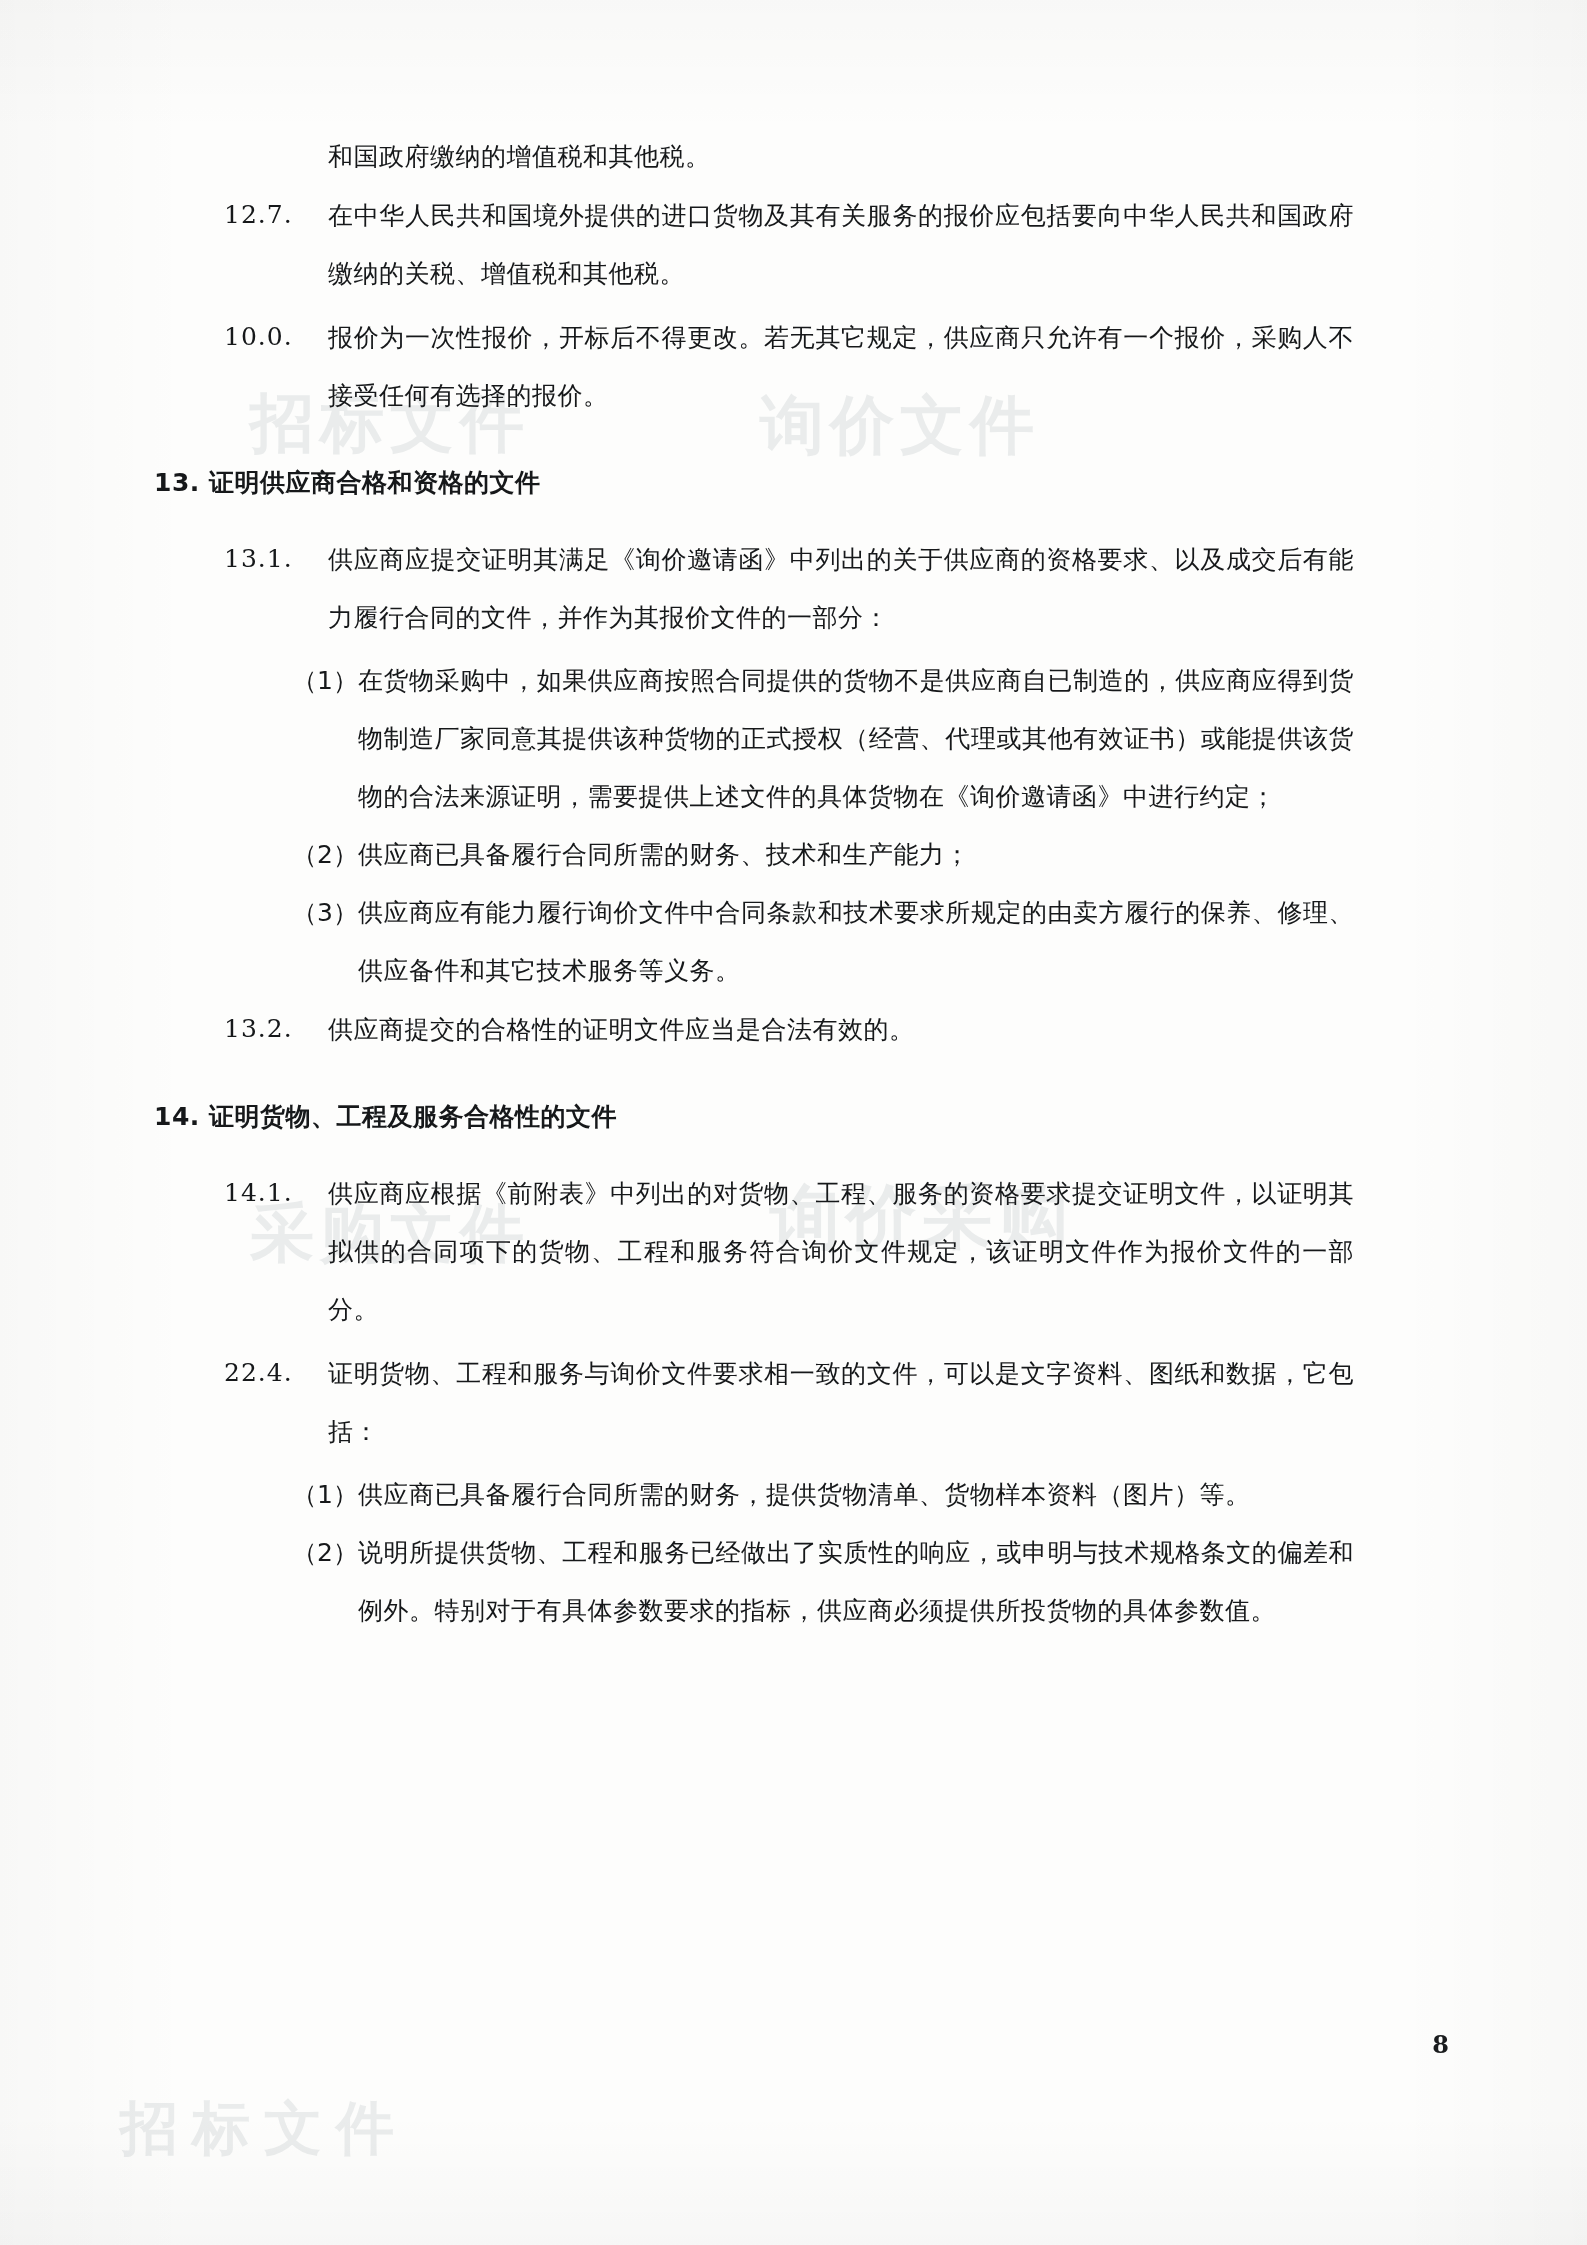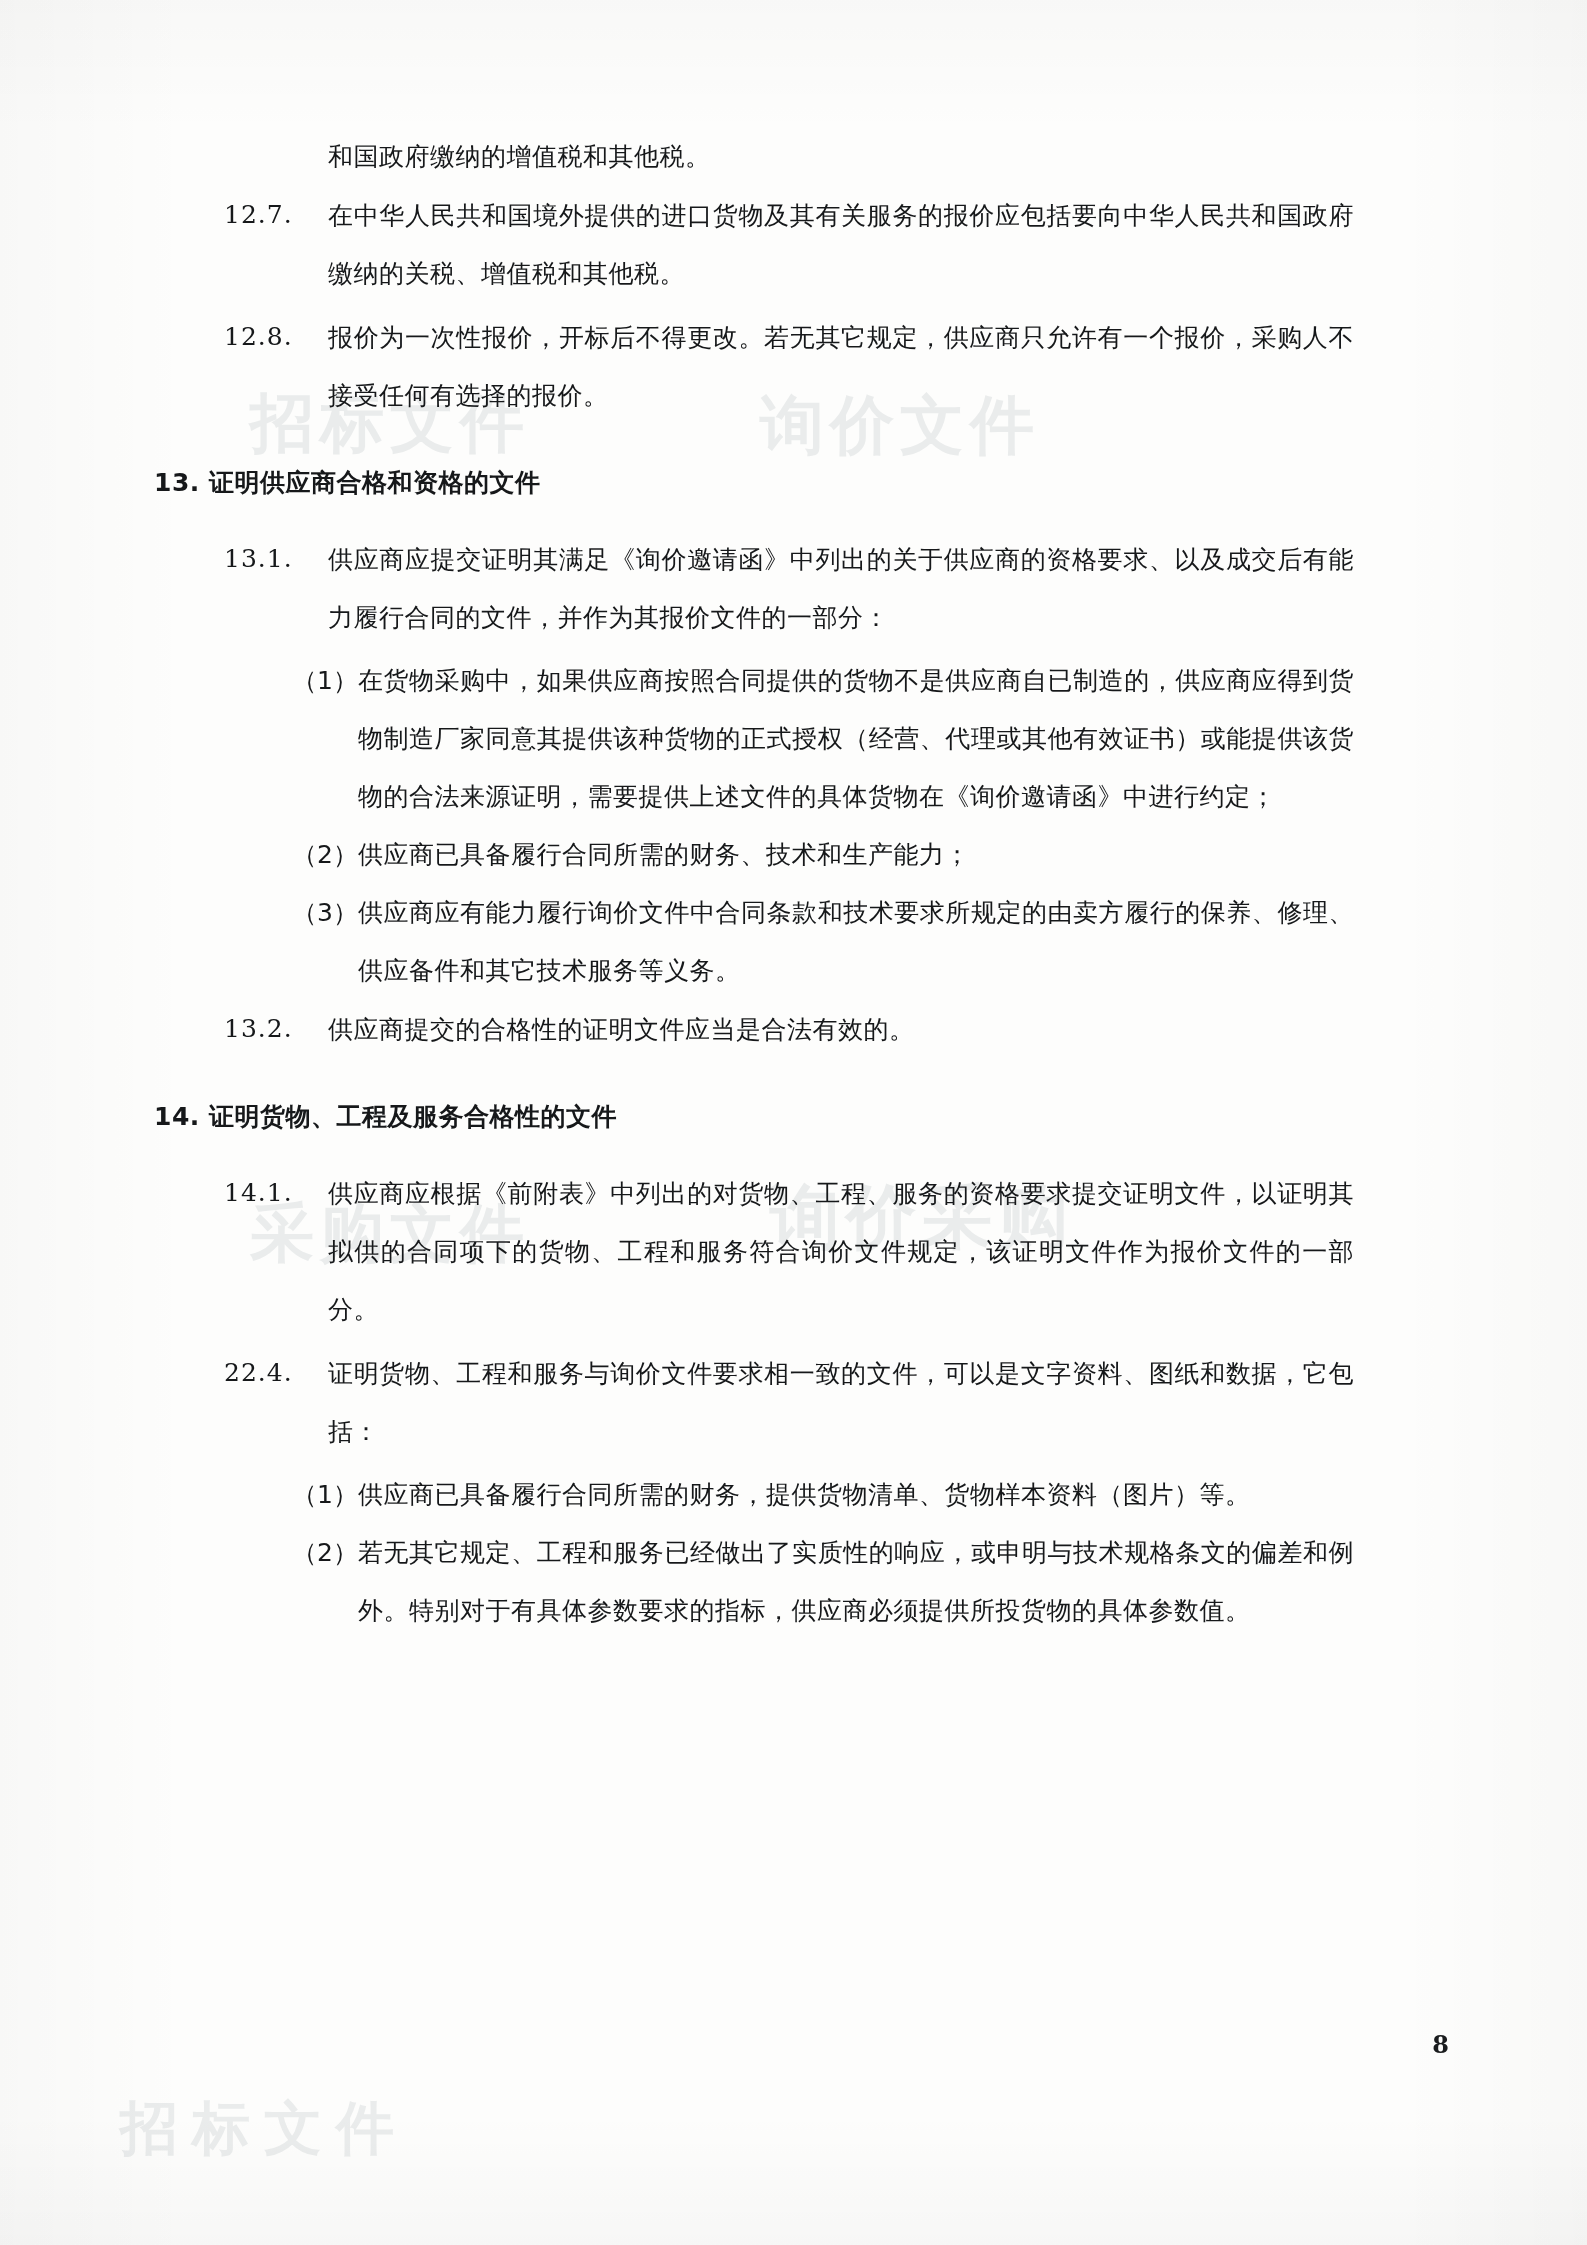--- a/index.html
+++ b/index.html
@@ -123,21 +123,21 @@
   <div class="content">
 
     <div class="cont-line">和国政府缴纳的增值税和其他税。</div>
 
     <div class="para">
       <div class="num lvl1">12.7.</div>
       <div class="body-text">在中华人民共和国境外提供的进口货物及其有关服务的报价应包括要向中华人民共和国政府缴纳的关税、增值税和其他税。</div>
     </div>
 
     <div class="para">
-      <div class="num lvl1">12.8.</div>
+      <div class="num lvl1">10.0.</div>
       <div class="body-text">报价为一次性报价，开标后不得更改。若无其它规定，供应商只允许有一个报价，采购人不接受任何有选择的报价。</div>
     </div>
 
     <div class="section-head">13. 证明供应商合格和资格的文件</div>
 
     <div class="para">
       <div class="num lvl1">13.1.</div>
       <div class="body-text">供应商应提交证明其满足《询价邀请函》中列出的关于供应商的资格要求、以及成交后有能力履行合同的文件，并作为其报价文件的一部分：</div>
     </div>
 
@@ -173,21 +173,21 @@
       <div class="body-text">证明货物、工程和服务与询价文件要求相一致的文件，可以是文字资料、图纸和数据，它包括：</div>
     </div>
 
     <div class="sub">
       <div class="marker">（1）</div>
       <div class="stext">供应商已具备履行合同所需的财务，提供货物清单、货物样本资料（图片）等。</div>
     </div>
 
     <div class="sub">
       <div class="marker">（2）</div>
-      <div class="stext">若无其它规定、工程和服务已经做出了实质性的响应，或申明与技术规格条文的偏差和例外。特别对于有具体参数要求的指标，供应商必须提供所投货物的具体参数值。</div>
+      <div class="stext">说明所提供货物、工程和服务已经做出了实质性的响应，或申明与技术规格条文的偏差和例外。特别对于有具体参数要求的指标，供应商必须提供所投货物的具体参数值。</div>
     </div>
 
 
   </div>
 
   <div class="pagenum">8</div>
 
 </div>
 
 </body></html>

